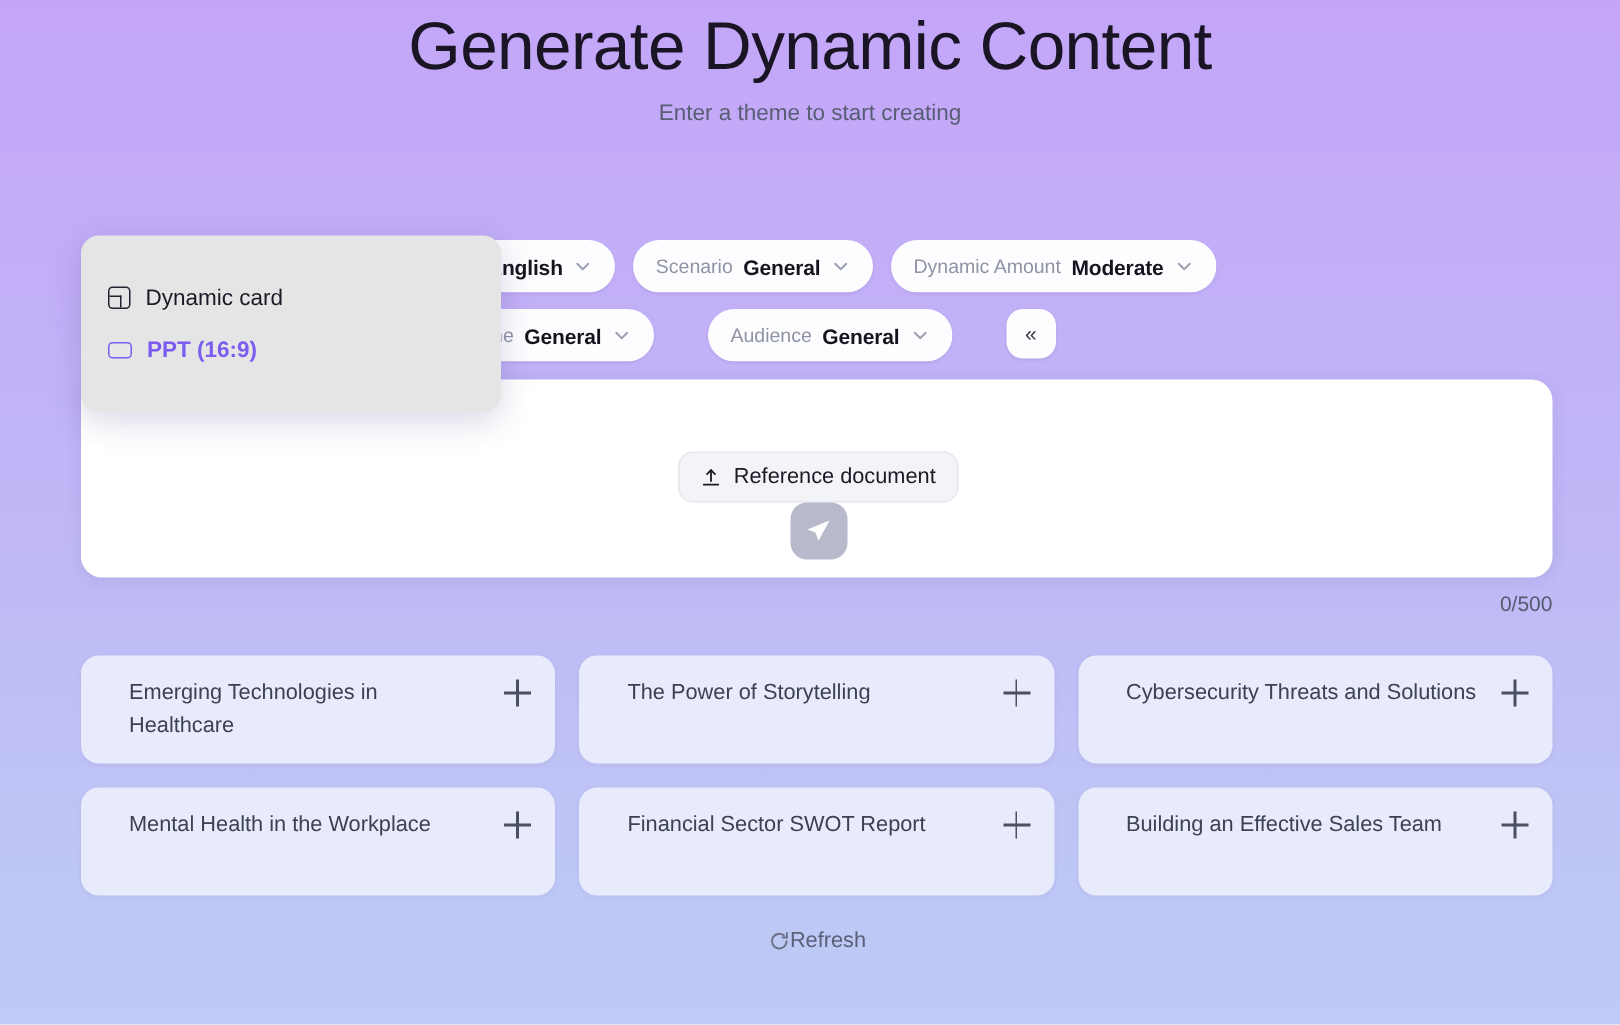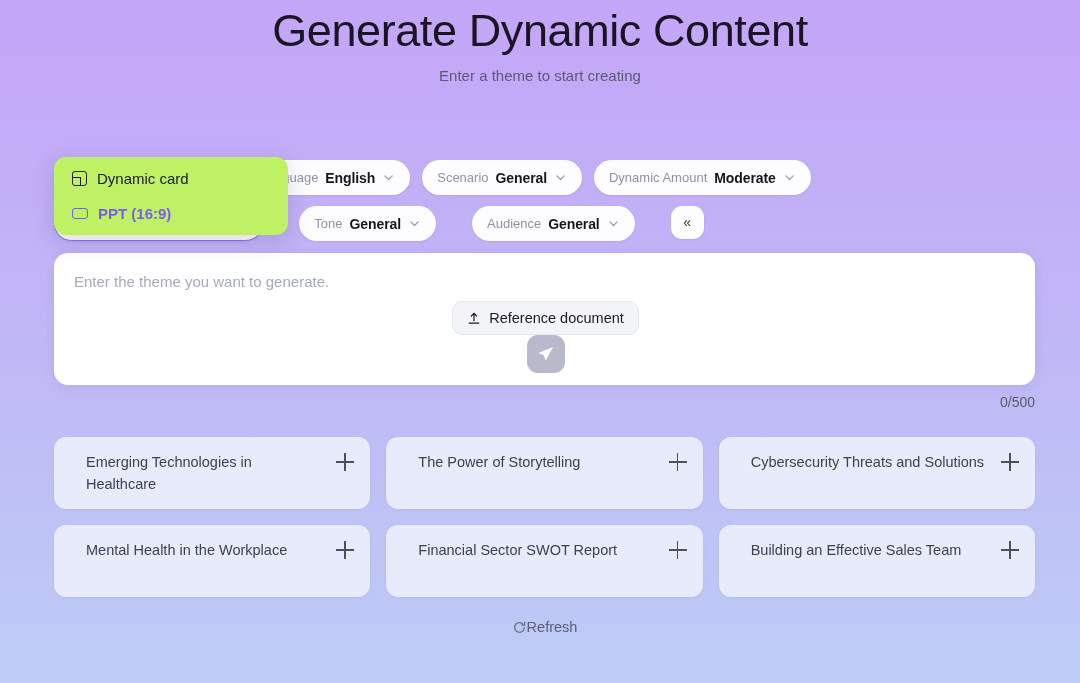--- a/index.html
+++ b/index.html
@@ -183,25 +183,25 @@
     text-align: right;
     font-size: 14px;
     color: #555b70;
   }
 
   
   .dropdown {
     position: absolute;
     left: 0px;
     top: 90px;
-    width: 234px;
-    background: #bef264;
+    width: 280px;
+    background: #e5e5e5;
     border-radius: 12px;
     box-shadow: 0 6px 22px rgba(55, 40, 110, 0.18);
-    padding: 4px 0;
+    padding: 24px 0;
     z-index: 50;
   }
   .dropdown-item {
     display: flex;
     align-items: center;
     gap: 10px;
     padding: 9px 18px;
     font-size: 15px;
     color: #1d1a26;
     cursor: pointer;
@@ -375,21 +375,20 @@
         <svg viewBox="0 0 16 16" fill="none" stroke="currentColor" stroke-width="1.6" stroke-linecap="round" stroke-linejoin="round">
             <path d="M3.5 6 L8 10.5 L12.5 6"></path>
           </svg>
       </span>
     </div>
 
     <button class="collapse-btn">«</button>
   </div>
 
   <div class="prompt-panel">
-    <div class="prompt-placeholder">Enter the theme you want to generate.</div>
     <div class="prompt-bottom">
       <button class="ref-doc-btn">
         <span class="upload-icon">
           <svg viewBox="0 0 16 16" fill="none" stroke="currentColor" stroke-width="1.4" stroke-linecap="round" stroke-linejoin="round">
             <path d="M8 10.5 L8 2.2"></path>
               <path d="M5 5.2 L8 2.2 L11 5.2"></path>
               <path d="M2.5 13.2 L13.5 13.2"></path>
           </svg>
         </span>
         <span>Reference document</span>

